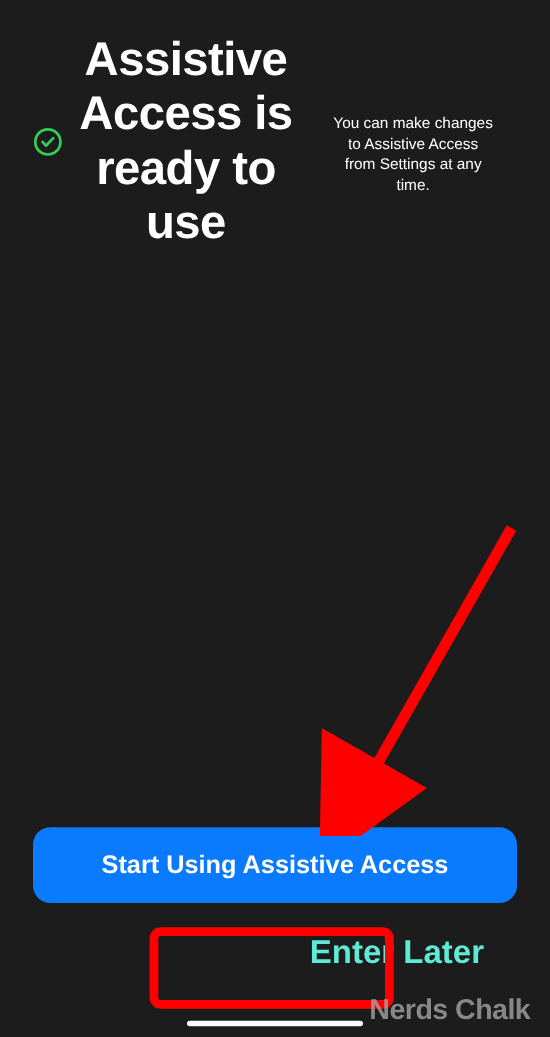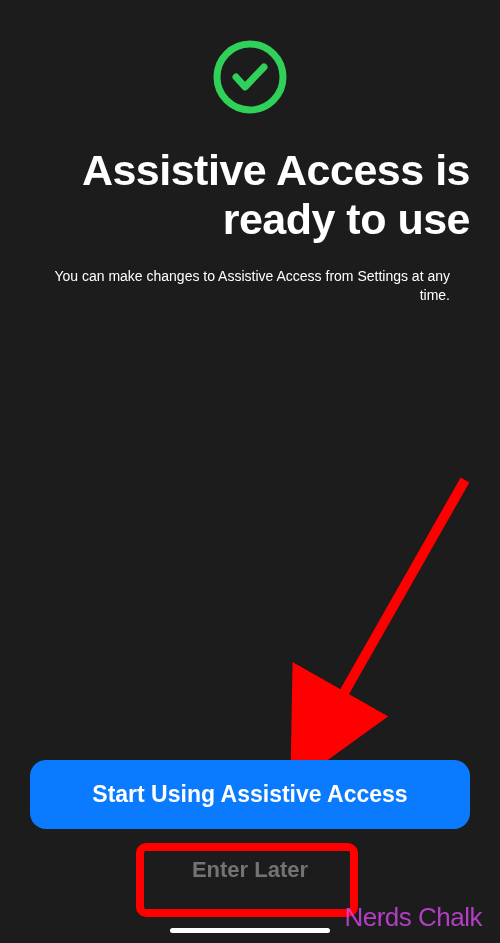--- a/index.html
+++ b/index.html
@@ -17,23 +17,23 @@
       overflow: hidden;
     }
     .container {
       display: flex;
       flex-direction: column;
       height: 100%;
       padding: 30px 30px 20px 30px;
     }
     .top-section {
       display: flex;
-      flex-direction: column;
+      flex-direction: row;
       align-items: center;
-      text-align: right;
+      text-align: center;
     }
     .check-circle {
       width: 78px;
       height: 78px;
       margin-top: 8px;
       margin-bottom: 30px;
     }
     .title {
       font-size: 43px;
       font-weight: 800;
@@ -48,42 +48,42 @@
       line-height: 1.35;
       color: #ffffff;
       padding: 0 20px;
     }
     .spacer {
       flex: 1;
     }
     .bottom-section {
       display: flex;
       flex-direction: column;
-      align-items: center;
+      align-items: flex-end;
       padding-bottom: 18px;
     }
     .primary-button {
       width: 100%;
       background: #0a7aff;
       border: none;
       border-radius: 16px;
       padding: 20px 30px;
       font-size: 23px;
       font-weight: 700;
       color: #ffffff;
       text-align: center;
       line-height: 1.25;
       cursor: pointer;
       font-family: inherit;
     }
     .secondary-button {
       background: transparent;
       border: none;
-      color: #737373;
-      font-size: 22px;
+      color: #5eead4;
+      font-size: 30px;
       font-weight: 700;
       padding: 22px 30px;
       margin-top: 6px;
       cursor: pointer;
       font-family: inherit;
     }
     .home-indicator {
       position: absolute;
       bottom: 10px;
       left: 50%;
@@ -106,23 +106,23 @@
       width: 222px;
       height: 74px;
       border: 8px solid #ff0000;
       border-radius: 10px;
       pointer-events: none;
     }
     .watermark {
       position: absolute;
       bottom: 10px;
       right: 18px;
-      color: #d946ef;
+      color: #a3a3a3;
       font-size: 26px;
-      font-weight: 400;
+      font-weight: 700;
       opacity: 0.8;
       letter-spacing: -0.5px;
     }
   </style>
 </head>
 <body>
 
 <div class="container">
   <div class="top-section">
     <svg class="check-circle" viewBox="0 0 78 78">

